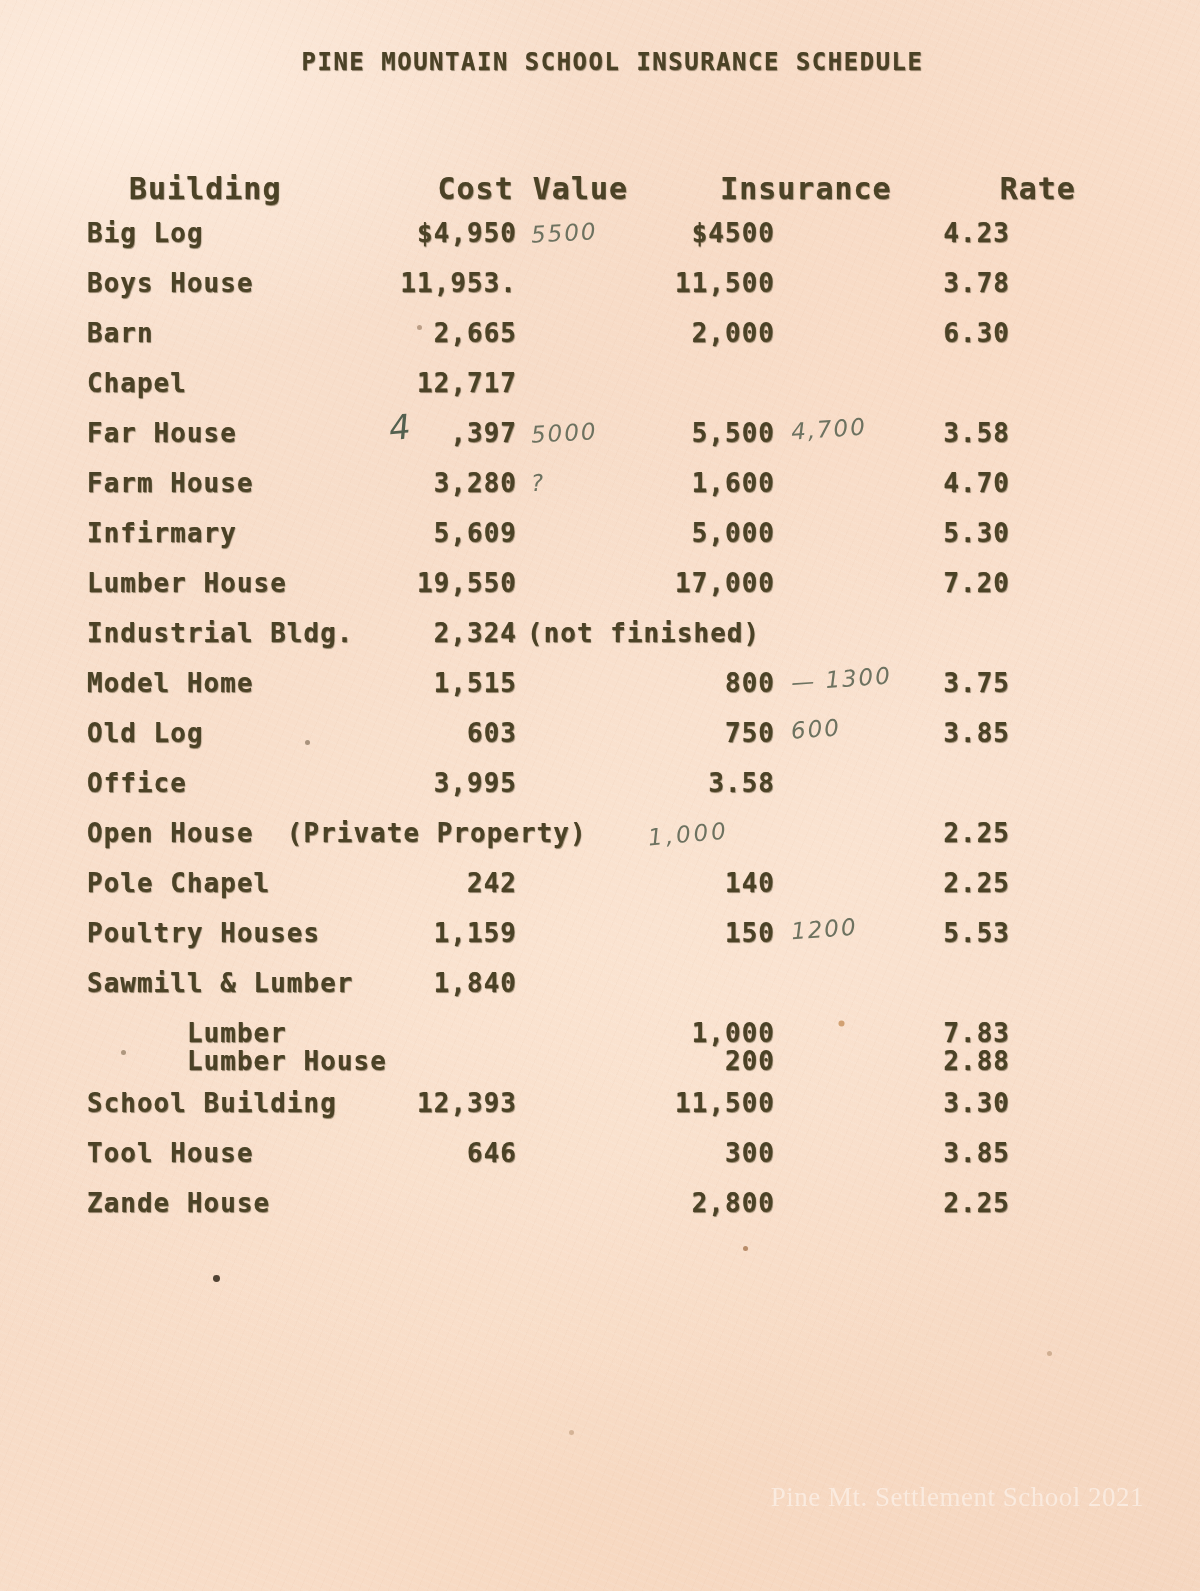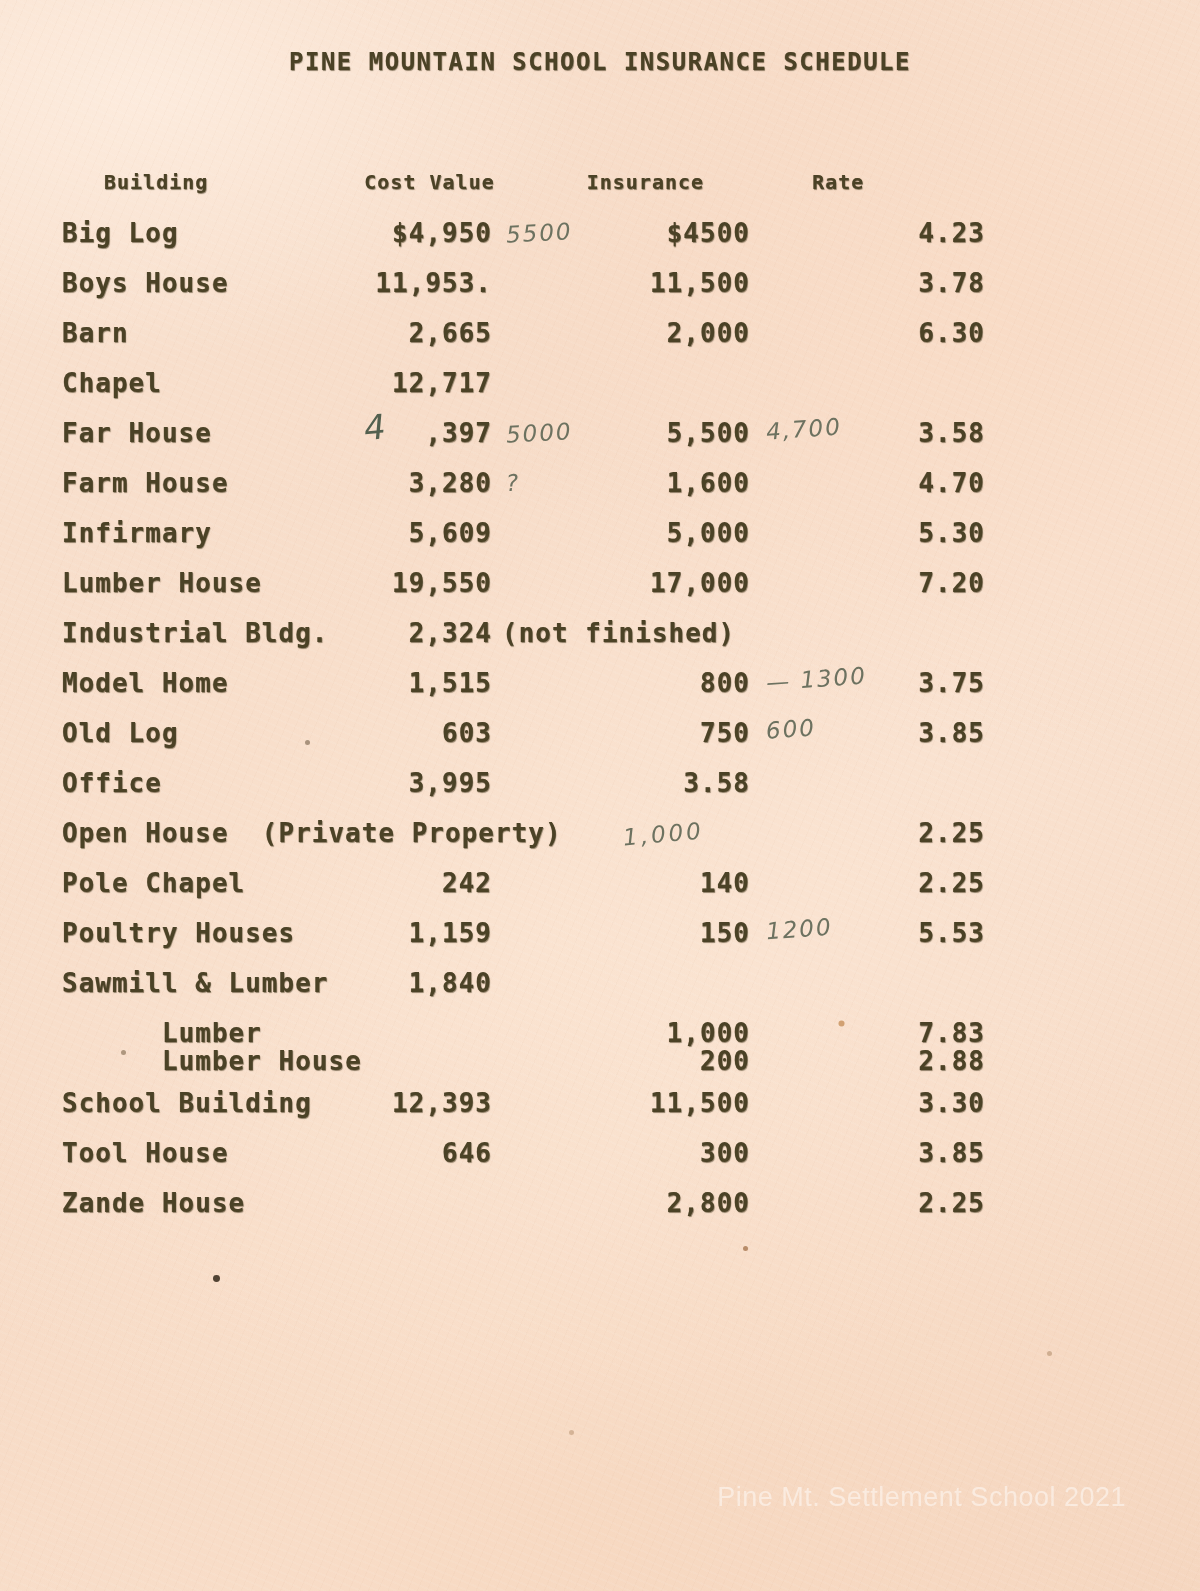--- a/index.html
+++ b/index.html
@@ -18,41 +18,41 @@
       radial-gradient(ellipse 1300px 800px at 50% 96%, rgba(246,212,185,0.55), transparent 72%),
       linear-gradient(128deg, #f9e2d0 0%, #f7dcc8 35%, #f9e1cf 62%, #f5d7c1 100%);
   }
   
   .page::after {
     content:""; position:absolute; inset:0; pointer-events:none;
     background:
       repeating-linear-gradient(23deg, rgba(255,255,255,0.06) 0 2px, transparent 2px 7px),
       repeating-linear-gradient(-67deg, rgba(190,140,105,0.04) 0 1px, transparent 1px 9px);
   }
-  .content { position:relative; z-index:2; }
+  .content { position:relative; z-index:2;margin-left:25px; }
 
   .typed, .title, .hdr {
     color:#4b4226;
     font-weight:bold;
     letter-spacing:1px;
     text-shadow:0.6px 0.6px 0.9px rgba(58,48,20,0.55), -0.3px 0 0.6px rgba(58,48,20,0.3);
     white-space:pre;
   }
   .title {
     margin-top:48px;
     text-align:center;
     font-size:24px;
     letter-spacing:1.5px;
   }
   .hdr-row {
     display:flex;
-    align-items:flex-start;
+    align-items:center;
     margin-top:94px;
     height:36px;
-    font-size:20px;
+    font-size:30px;
   }
   .hdr { display:inline-block; }
   .hdr.building  { margin-left:104px; }
   .hdr.cost      { margin-left:156px; }
   .hdr.insurance { margin-left:92px; }
   .hdr.rate      { margin-left:108px; }
 
   .rows { margin-top:12px; }
   .row {
     display:grid;
@@ -87,22 +87,22 @@
     position:absolute; top:0; text-align:left;
   }
   .cell.cost .note      { left:calc(100% + 14px); transform:rotate(-3deg); }
   .cell.insurance .note { left:calc(100% + 16px); transform:rotate(-4deg); top:-4px; }
   .cell.cost .suffix {
     position:absolute; left:calc(100% + 10px); top:0;text-align:center;
   }
   .hw-value { letter-spacing:3px; transform:rotate(-5deg); display:inline-block; margin-right:46px; }
 
   .watermark {
-    position:absolute; top:1482px; right:74px;
-    font-family:Liberation Sans, sans-serif;
+    position:absolute; top:1482px; right:56px;
+    font-family:Liberation Serif, serif;
     font-size:27px;
     color:rgba(255,255,255,0.48);
     letter-spacing:0.5px;
     z-index:3;
     margin-left:35px;
   }
   .specks {
     position:absolute; top:0; left:0; width:3px; height:3px; border-radius:50%;
     background:transparent; z-index:1;
     box-shadow:

